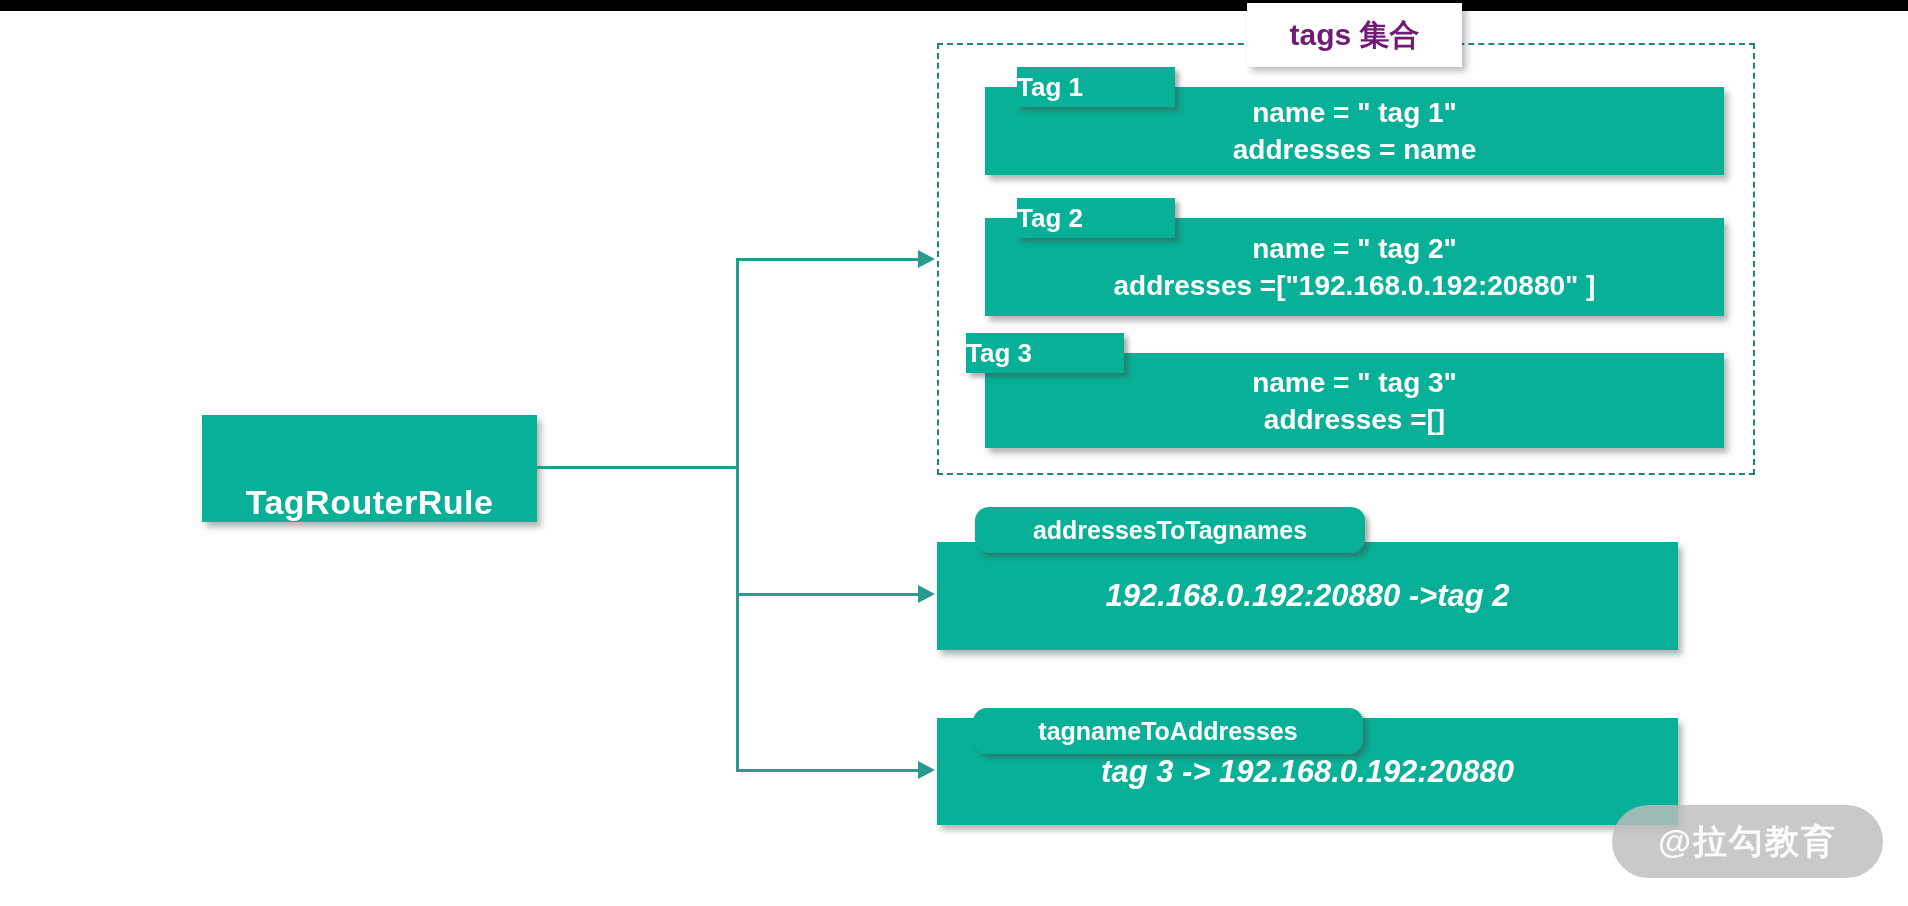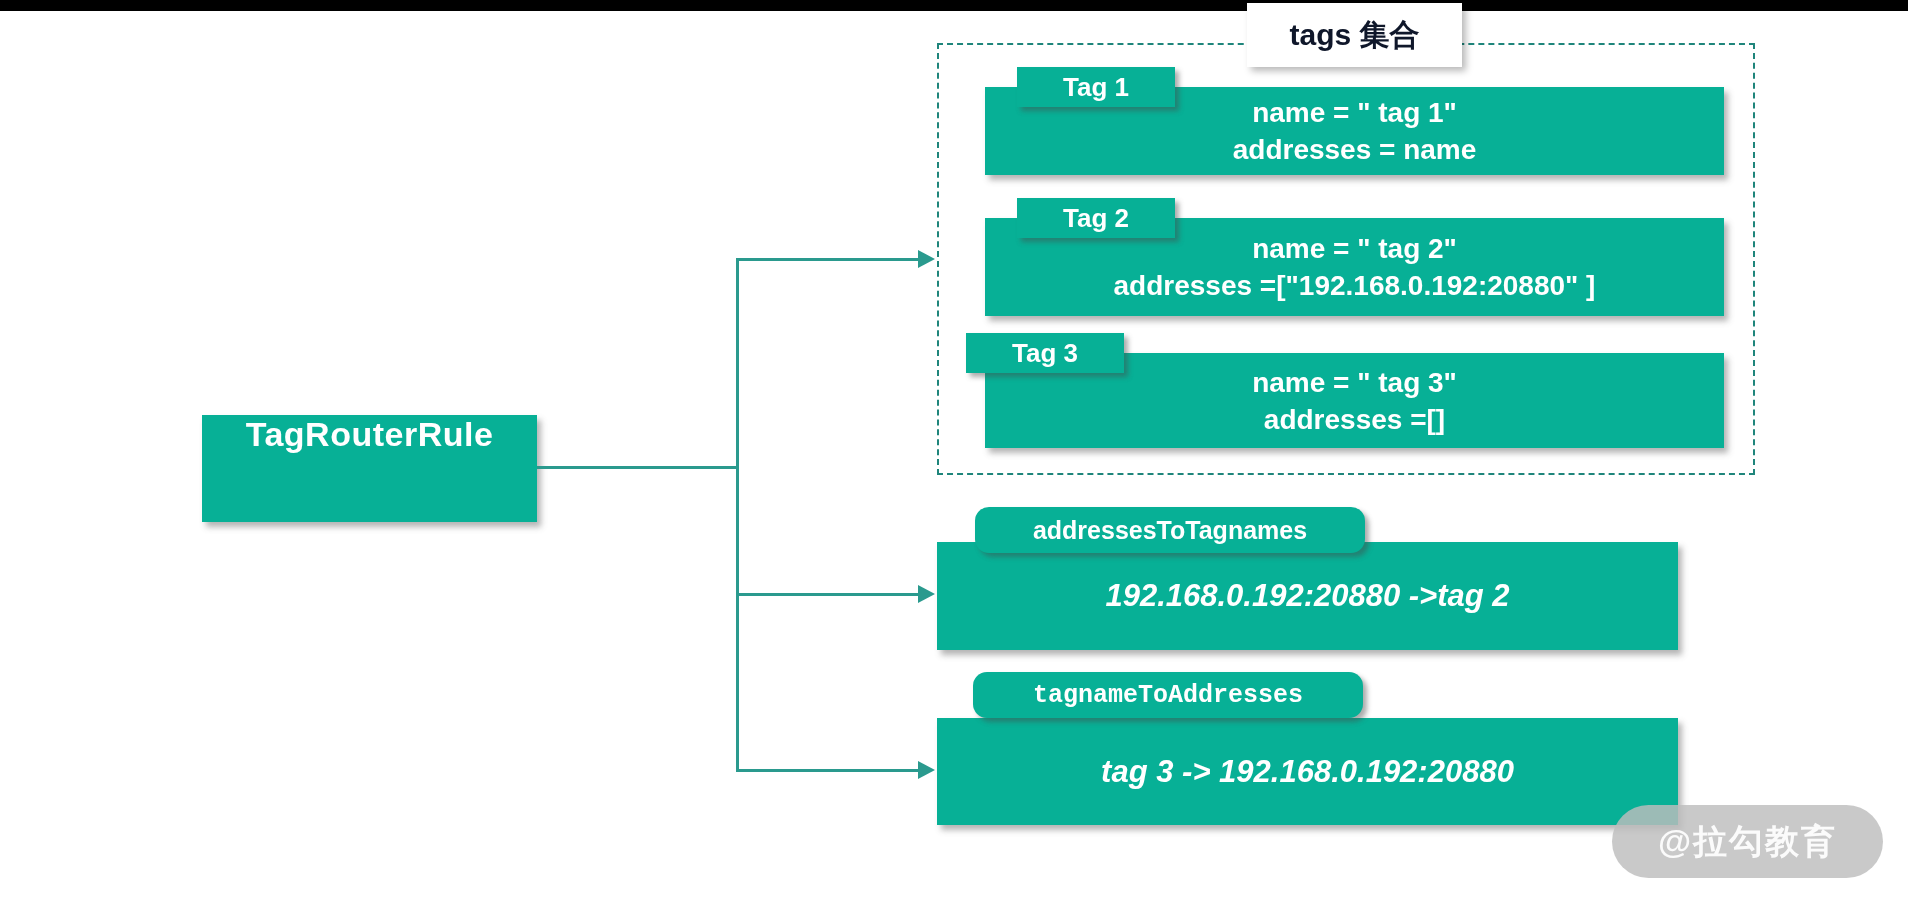--- a/index.html
+++ b/index.html
@@ -10,21 +10,21 @@
   }
   .topbar{position:absolute;left:0;top:0;width:1908px;height:11px;background:#000000;}
 
   
   .tealbox{
     position:absolute;background:#07b096;color:#ffffff;
     box-shadow:4px 5px 6px rgba(90,90,90,0.45);
   }
   .root-box{
     left:202px;top:415px;width:335px;height:107px;
-    display:flex;align-items:flex-start;justify-content:center;
+    display:flex;align-items:flex-end;justify-content:center;
     font-size:34px;font-weight:600;letter-spacing:0.5px;
   }
 
   
   .line{position:absolute;background:#2a9a8e;}
   .h1{left:537px;top:466px;width:200px;height:3px;}
   .trunk{left:736px;top:258px;width:3px;height:514px;}
   .b1{left:736px;top:258px;width:184px;height:3px;}
   .b2{left:736px;top:593px;width:184px;height:3px;}
   .b3{left:736px;top:769px;width:184px;height:3px;}
@@ -39,27 +39,27 @@
 
   
   .tags-container{
     position:absolute;left:937px;top:43px;width:818px;height:432px;
     border:2px dashed #1f857b;box-sizing:border-box;background:transparent;
   }
   .tags-title{
     position:absolute;left:1247px;top:3px;width:215px;height:64px;
     background:#ffffff;box-shadow:4px 4px 7px rgba(0,0,0,0.28);
     display:flex;align-items:center;justify-content:center;
-    font-size:30px;font-weight:700;color:#0f172a;z-index:5;
+    font-size:30px;font-weight:700;color:#701a75;z-index:5;
   }
 
   
   .tag-tab{
     position:absolute;width:158px;height:40px;z-index:4;
-    display:flex;align-items:center;justify-content:center;
+    display:flex;align-items:center;
     font-size:26px;font-weight:700;
     box-shadow:4px 4px 5px rgba(70,70,70,0.45);
   }
   .tag-box{
     display:flex;flex-direction:column;align-items:center;justify-content:center;
     font-size:28px;font-weight:700;line-height:37px;z-index:3;
   }
   .tab1{left:1017px;top:67px;}  .box1{left:985px;top:87px;width:739px;height:88px;}
   .tab2{left:1017px;top:198px;} .box2{left:985px;top:218px;width:739px;height:98px;}
   .tab3{left:966px;top:333px;} .box3{left:985px;top:353px;width:739px;height:95px;}
@@ -70,21 +70,21 @@
     display:flex;align-items:center;justify-content:center;
     font-size:25px;font-weight:700;
     box-shadow:4px 4px 5px rgba(70,70,70,0.45);
     border-radius:14px;
   }
   .map-box{
     display:flex;align-items:center;justify-content:center;
     font-size:31px;font-weight:700;z-index:3;font-style:italic;
   }
   .mtab1{left:975px;top:507px;}  .mbox1{left:937px;top:542px;width:741px;height:108px;}
-  .mtab2{left:973px;top:672px;font-family:Liberation Mono, monospace;}  .mbox2{left:937px;top:718px;width:741px;height:107px;}
+  .mtab2{left:973px;top:708px;}  .mbox2{left:937px;top:718px;width:741px;height:107px;}
 
   
   .watermark{
     position:absolute;left:1612px;top:805px;width:271px;height:73px;
     background:rgba(189,189,189,0.82);border-radius:37px;z-index:10;
     display:flex;align-items:center;justify-content:center;
     font-size:34px;font-weight:700;color:rgba(255,255,255,0.92);letter-spacing:2px;
   }
 </style>
 </head>

